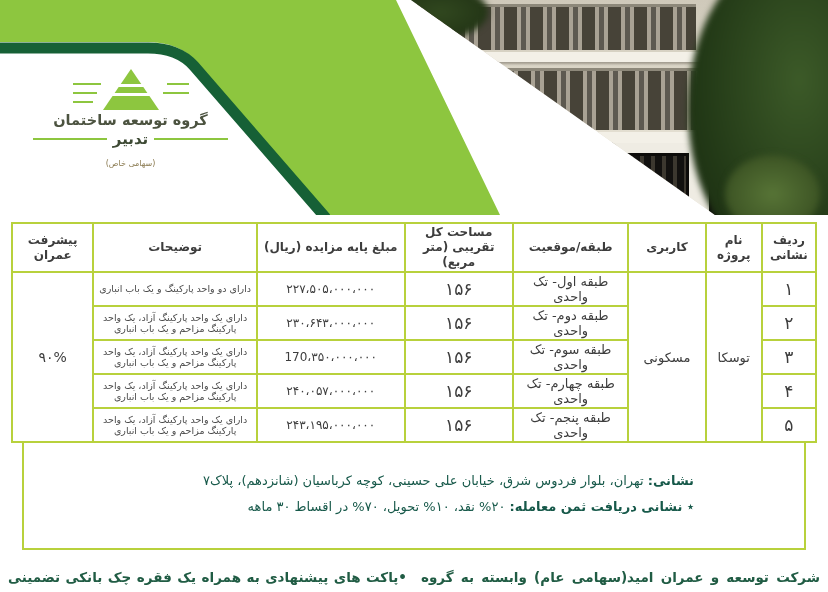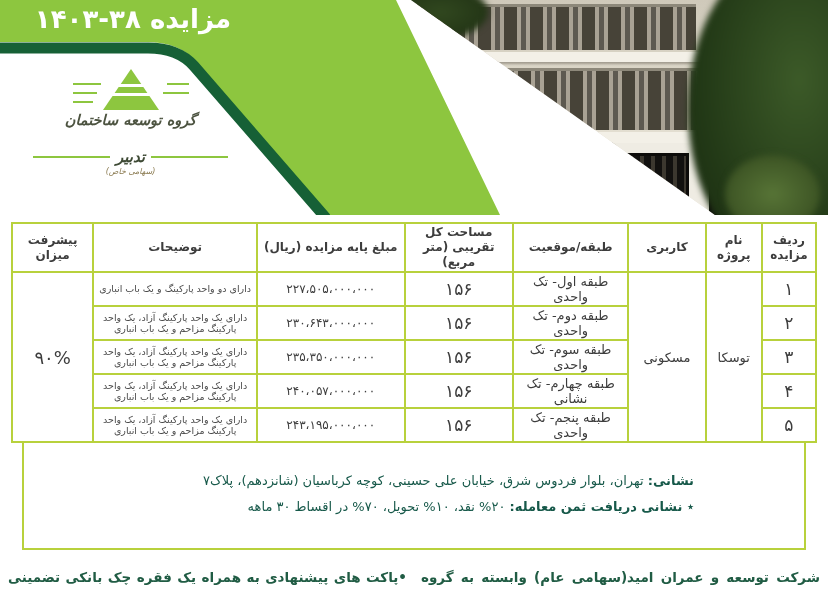--- a/index.html
+++ b/index.html
@@ -24,38 +24,38 @@
   .garage.g1 { left: 38px; width: 268px; }
   .garage.g2 { left: 326px; width: 80px; }
   .tree { position: absolute; border-radius: 50%; filter: blur(3px); }
   .tree.right { top: -40px; right: -45px; width: 185px; height: 300px; background: radial-gradient(ellipse at 60% 40%, #3c5a28 0%, #233a17 60%, #16270e 100%); }
   .tree.topleft { top: -14px; left: 10px; width: 95px; height: 52px; background: radial-gradient(#31481f, #1d2d12); }
   .tree.bush { bottom: -18px; right: 8px; width: 95px; height: 78px; background: radial-gradient(#577436, #32471d); }
 
   .hero-title { position: absolute; top: 4px; right: 570px; width: 250px; text-align: center;
                 color: #ffffff; font-size: 26px; font-weight: bold; letter-spacing: 1px; }
 
-  .logo { position: absolute; top: 66px; right: 600px; width: 195px; text-align: center; font-style: italic; }
+  .logo { position: absolute; top: 66px; right: 600px; width: 195px; text-align: center; }
   .logo-mark { display: block; margin: 0 auto; }
   .logo-line1 { font-size: 14.5px; font-weight: bold; color: #4c5340; margin-top: -4px; }
-  .logo-divider { display: flex; align-items: center; gap: 6px; margin-top: 20px; }
+  .logo-divider { display: flex; align-items: center; gap: 6px; margin-top: 2px; }
   .logo-divider .rule { flex: 1; height: 2px; background: #8dc63f; }
   .logo-line2 { font-size: 15px; font-weight: bold; color: #3e4a35; }
-  .logo-line3 { font-size: 8px; color: #8a7a50; margin-top: 1px; }
+  .logo-line3 { font-size: 8px; color: #8a7a50; margin-top: 11px; }
 
   
   .table-wrap { margin: 7px 11px 0 11px; }
   table { width: 100%; border-collapse: collapse; table-layout: fixed; direction: rtl; }
   th, td { border: 2px solid #b8d13c; text-align: center; vertical-align: middle; color: #3d3d3d; padding: 1px 2px; }
   th { height: 40px; font-size: 12px; font-weight: bold; line-height: 1.25; }
   td { height: 28px; font-size: 13px; }
   td.desc { font-size: 9.5px; line-height: 1.2; color: #4a4a4a; }
   td.price { letter-spacing: .5px; font-size: 12px; }
   td.num { font-size: 17px; }
-  td.progress { direction: ltr; font-size: 18px; }
+  td.progress { direction: ltr; font-size: 14px; }
 
   .notes-box { margin: 0 11px; border: 2px solid #b8d13c; border-top: none; height: 107px; padding: 30px 110px 0 12px; }
   .note-line { font-size: 13px; color: #17594a; margin-bottom: 11px; text-align: right; }
   .note-line .lbl { font-weight: bold; }
 
   
   .footer { display: flex; gap: 14px; margin: 17px 8px 0 8px; direction: rtl; }
   .footer .col { width: 50%; font-size: 13.5px; font-weight: bold; line-height: 21px;
                  text-align: justify; color: #205c44; }
 </style>
@@ -77,21 +77,20 @@
       <div class="tree right"></div>
       <div class="tree topleft"></div>
       <div class="tree bush"></div>
     </div>
 
     <svg class="hero-svg" width="828" height="215" viewBox="0 0 828 215">
       <path d="M0,0 H396 L500,215 H326 L196,62 Q180,42 146,42 H0 Z" fill="#8dc63f"></path>
       <path d="M-6,48 H148 Q178,48 194,66 L326,218" fill="none" stroke="#166036" stroke-width="11"></path>
     </svg>
 
-    <div class="hero-title">مزایده ۳۸-۱۴۰۳</div>
 
     <div class="logo">
       <svg class="logo-mark" width="120" height="50" viewBox="0 0 120 50">
         <polygon points="60,3 88,44 32,44" fill="#8dc63f"></polygon>
         <rect x="4" y="18" width="112" height="3" fill="#ffffff"></rect>
         <rect x="4" y="27" width="112" height="3" fill="#ffffff"></rect>
         <rect x="2" y="17" width="28" height="2" fill="#8dc63f"></rect>
         <rect x="2" y="26" width="24" height="2" fill="#8dc63f"></rect>
         <rect x="2" y="35" width="20" height="2" fill="#8dc63f"></rect>
         <rect x="96" y="17" width="22" height="2" fill="#8dc63f"></rect>
@@ -114,28 +113,28 @@
           <col style="width:56px">
           <col style="width:77px">
           <col style="width:115px">
         <col style="width:108px">
           <col style="width:147px">
           <col style="width:163px">
           <col style="width:81px">
       </colgroup>
       <thead>
         <tr>
-          <th>ردیف مزایده</th>
+          <th>ردیف نشانی</th>
           <th>نام پروژه</th>
           <th>کاربری</th>
           <th>طبقه/موقعیت</th>
           <th>مساحت کل تقریبی (متر مربع)</th>
           <th>مبلغ پایه مزایده (ریال)</th>
           <th>توضیحات</th>
-          <th>پیشرفت میزان</th>
+          <th>پیشرفت عمران</th>
         </tr>
       </thead>
       <tbody>
         <tr>
           <td class="num">۱</td>
           <td rowspan="5">توسکا</td>
           <td rowspan="5">مسکونی</td>
           <td>طبقه اول- تک واحدی</td>
           <td class="num">۱۵۶</td>
           <td class="price">۲۲۷،۵۰۵،۰۰۰،۰۰۰</td>
@@ -146,26 +145,26 @@
           <td class="num">۲</td>
           <td>طبقه دوم- تک واحدی</td>
           <td class="num">۱۵۶</td>
           <td class="price">۲۳۰،۶۴۳،۰۰۰،۰۰۰</td>
           <td class="desc">دارای یک واحد پارکینگ آزاد، یک واحد پارکینگ مزاحم و یک باب انباری</td>
         </tr>
         <tr>
           <td class="num">۳</td>
           <td>طبقه سوم- تک واحدی</td>
           <td class="num">۱۵۶</td>
-          <td class="price">۲۳۵،۳۵۰،۰۰۰،۰۰۰</td>
+          <td class="price">170،۳۵۰،۰۰۰،۰۰۰</td>
           <td class="desc">دارای یک واحد پارکینگ آزاد، یک واحد پارکینگ مزاحم و یک باب انباری</td>
         </tr>
         <tr>
           <td class="num">۴</td>
-          <td>طبقه چهارم- تک نشانی</td>
+          <td>طبقه چهارم- تک واحدی</td>
           <td class="num">۱۵۶</td>
           <td class="price">۲۴۰،۰۵۷،۰۰۰،۰۰۰</td>
           <td class="desc">دارای یک واحد پارکینگ آزاد، یک واحد پارکینگ مزاحم و یک باب انباری</td>
         </tr>
         <tr>
           <td class="num">۵</td>
           <td>طبقه پنجم- تک واحدی</td>
           <td class="num">۱۵۶</td>
           <td class="price">۲۴۳،۱۹۵،۰۰۰،۰۰۰</td>
           <td class="desc">دارای یک واحد پارکینگ آزاد، یک واحد پارکینگ مزاحم و یک باب انباری</td>

